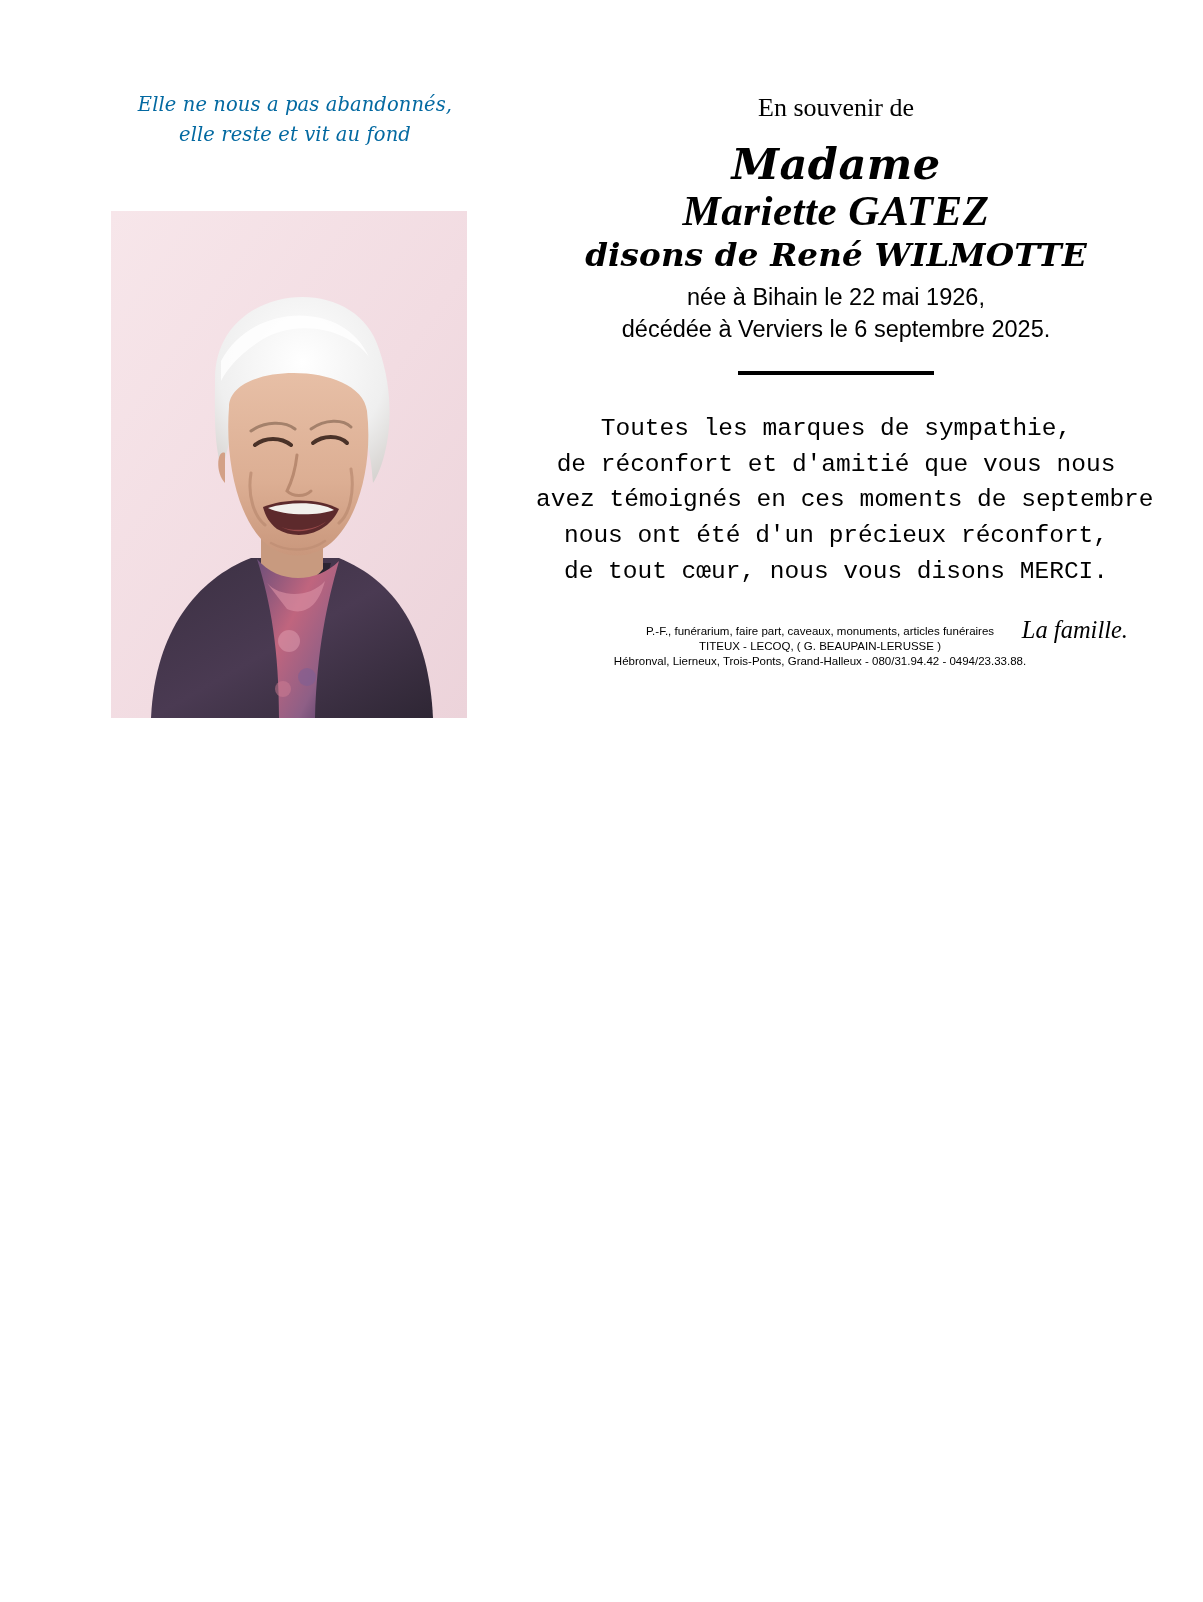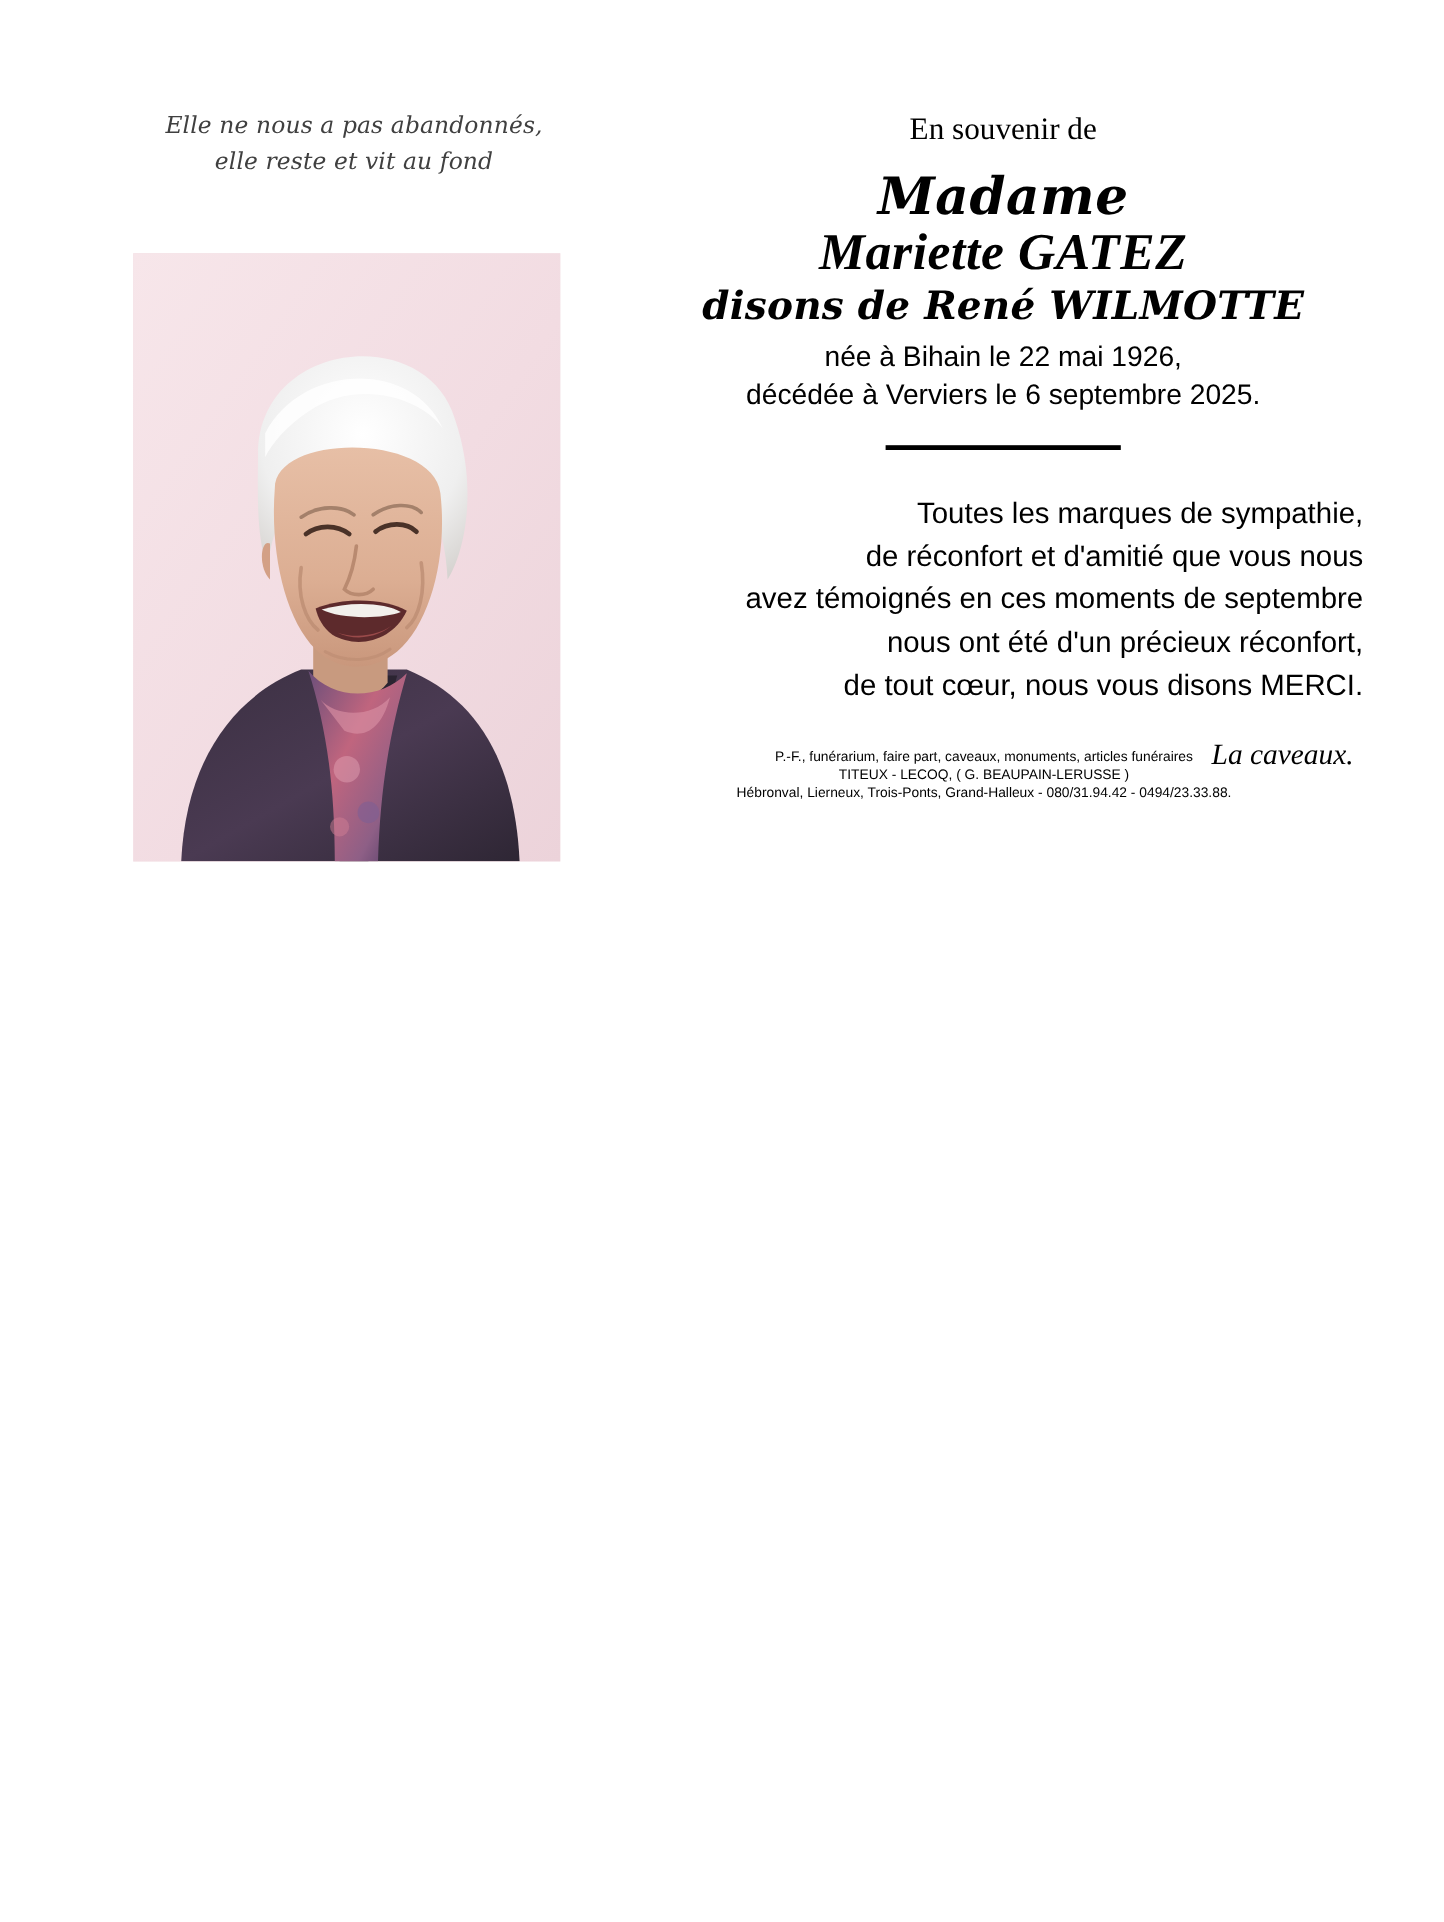--- a/index.html
+++ b/index.html
@@ -32,21 +32,21 @@
     width: 370px;
     text-align: center;
   }
 
   .epitaph {
     font-family: "DejaVu Serif", serif;
     font-style: italic;
     font-size: 19.5px;
     line-height: 1.52;
     letter-spacing: 0.1px;
-    color: #404040;
+    color: #0369a1;
   }
   .epitaph div { white-space: nowrap; }
 
   .portrait-wrap {
     position: absolute;
     left: 111px;
     top: 211px;
     width: 356px;
     height: 507px;
     overflow: hidden;
@@ -109,24 +109,23 @@
     height: 10px;
   }
   .rule {
     width: 196px;
     height: 4px;
     background: #000;
     margin: 0 auto;
   }
 
   .thanks {
-    font-family: Liberation Sans, sans-serif;
+    font-family: Liberation Mono, monospace;
     font-size: 24.5px;
     line-height: 1.46;
-    text-align: right;
   }
   .thanks div { white-space: nowrap; }
 
   .family {
     font-family: "Liberation Serif", serif;
     font-style: italic;
     font-size: 24.5px;
     text-align: right;
     padding-right: 8px;
     margin-top: 26px;
@@ -238,21 +237,21 @@
     </div>
 
     <div class="thanks">
       <div>Toutes les marques de sympathie,</div>
       <div>de réconfort et d'amitié que vous nous</div>
       <div>avez témoignés en ces moments de septembre</div>
       <div>nous ont été d'un précieux réconfort,</div>
       <div>de tout cœur, nous vous disons MERCI.</div>
     </div>
 
-    <div class="family">La caveaux.</div>
+    <div class="family">La famille.</div>
   </div>
 
   <div class="footer">
     <div>P.-F., funérarium, faire part, caveaux, monuments, articles funéraires</div>
     <div>TITEUX - LECOQ,  ( G. BEAUPAIN-LERUSSE )</div>
     <div>Hébronval, Lierneux, Trois-Ponts, Grand-Halleux  -  080/31.94.42  -  0494/23.33.88.</div>
   </div>
 
 </div>
 

